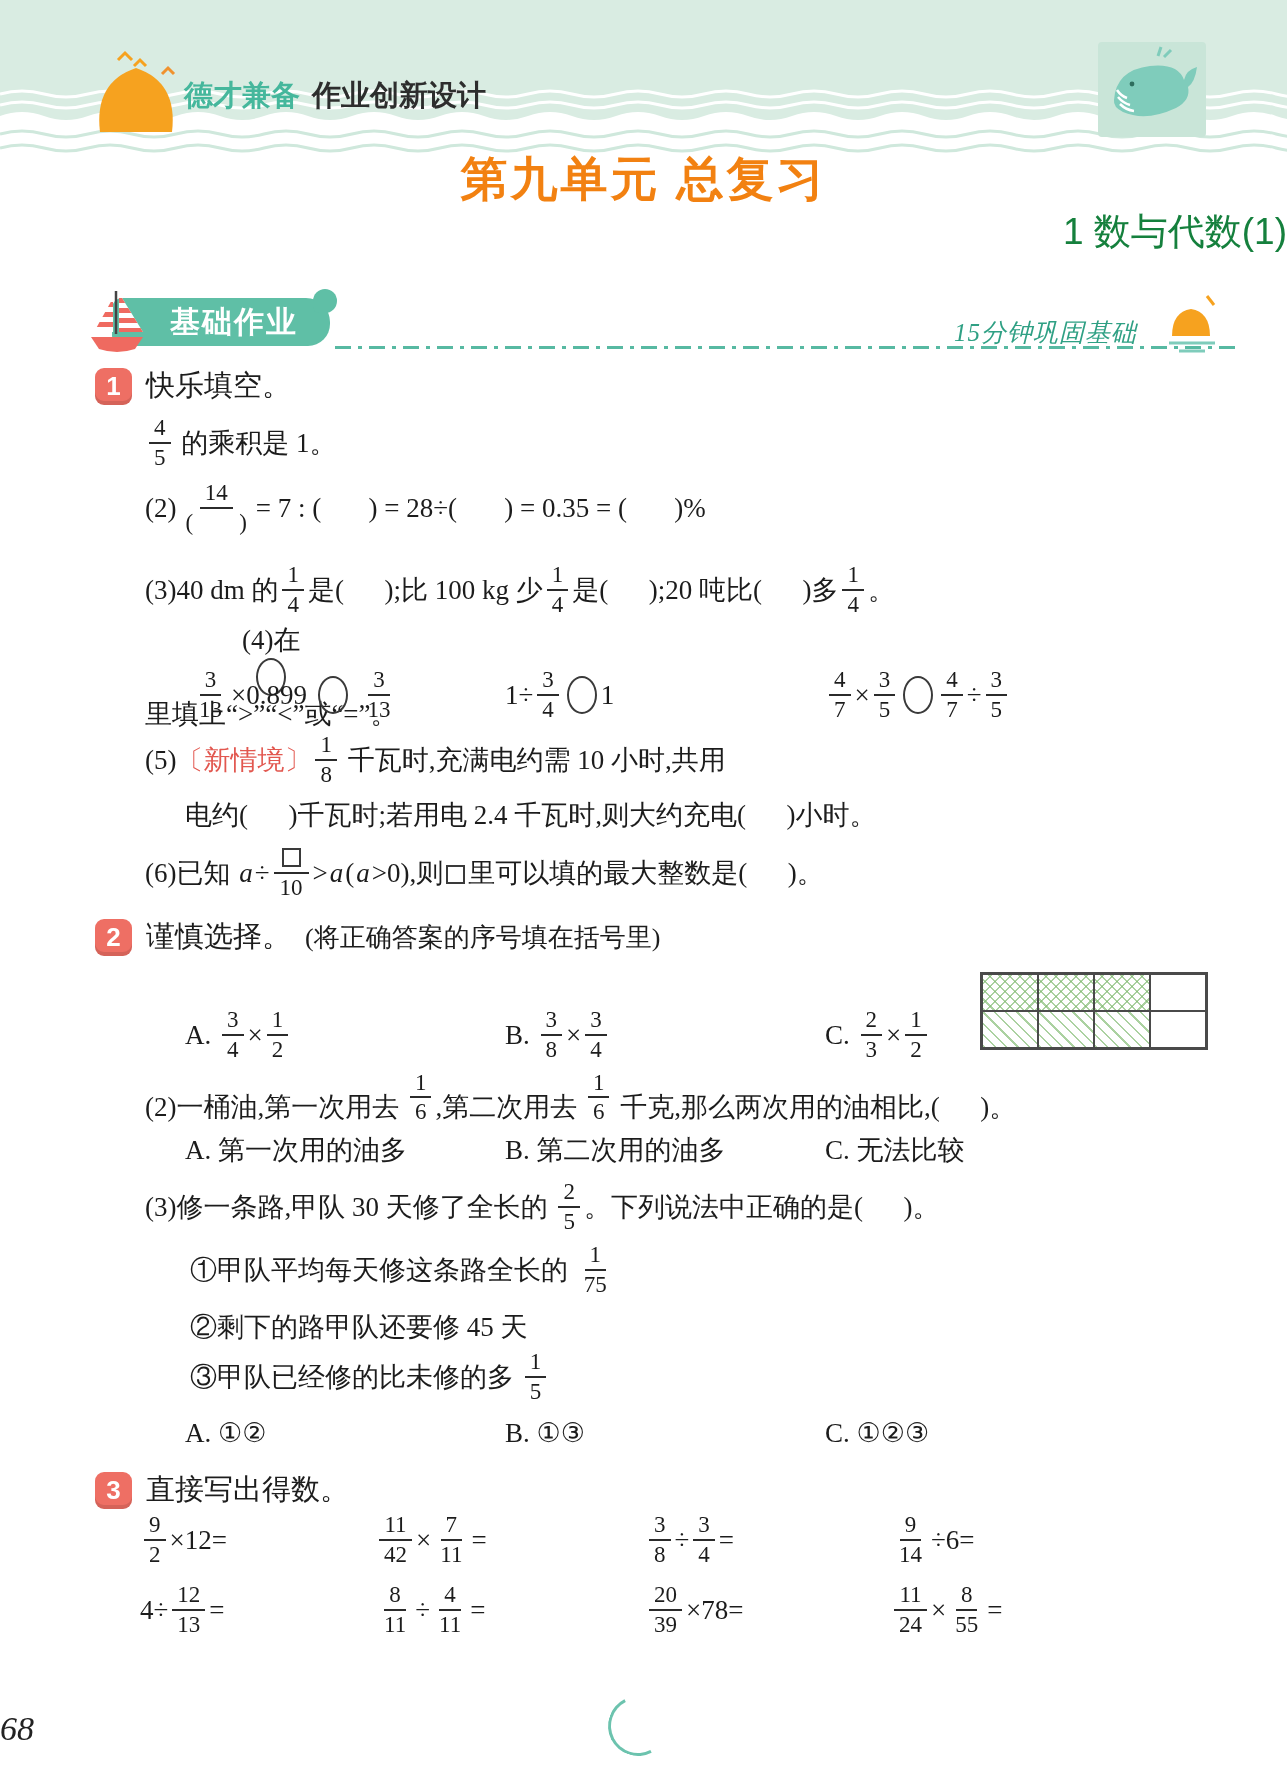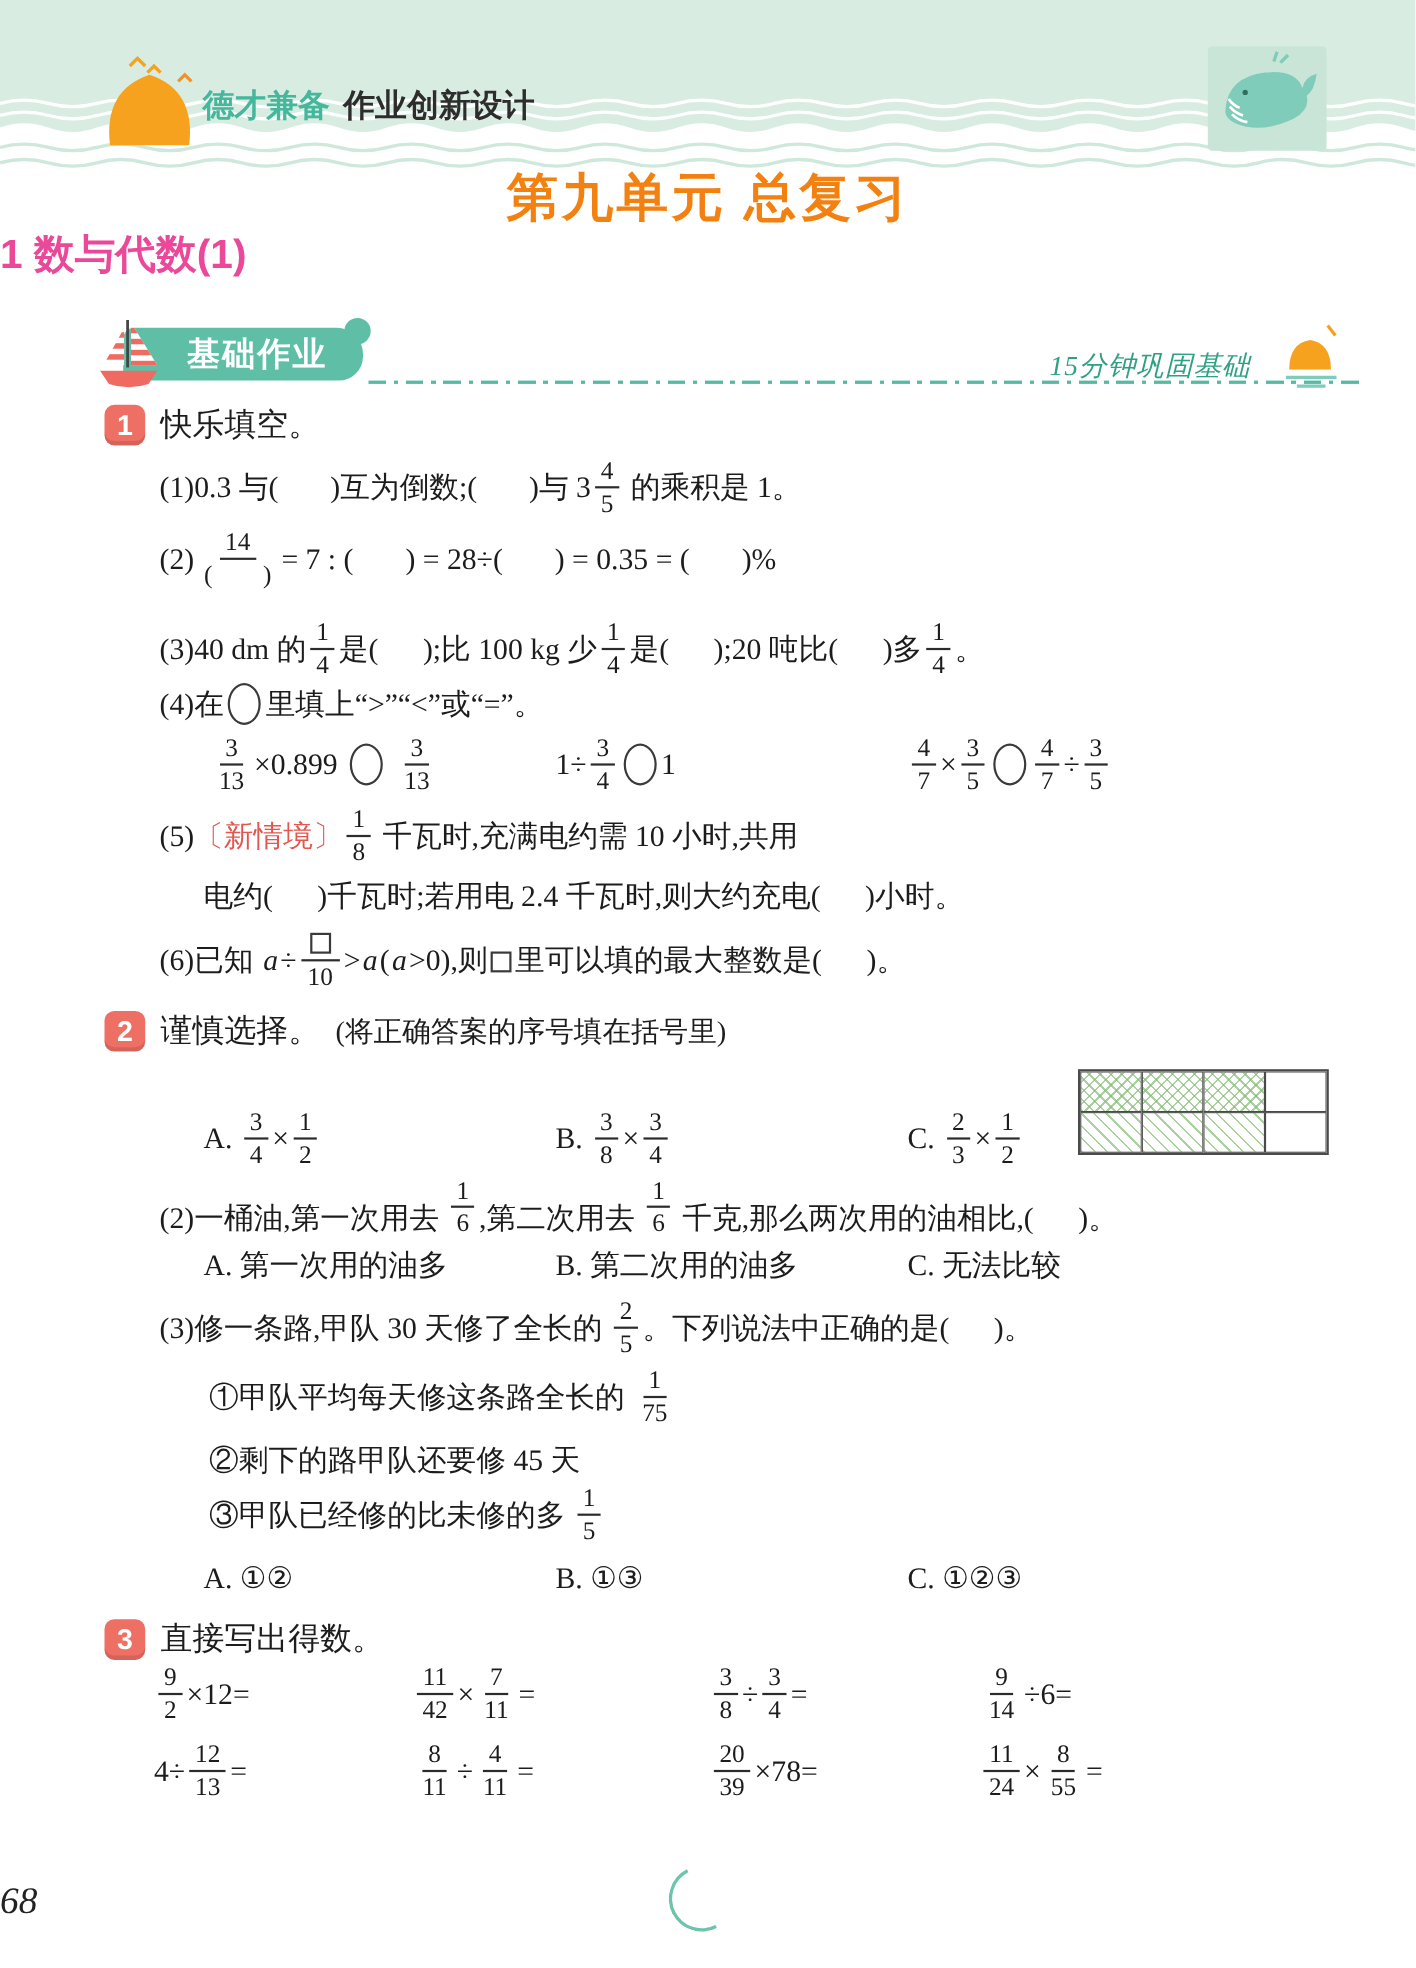--- a/index.html
+++ b/index.html
@@ -18,23 +18,23 @@
   .brand-green { color:#45b79c; font-size:29px; }
   .brand-dark  { color:#2d2d2d; font-size:29px; }
   .sun-big { position:absolute; left:90px; top:48px; }
   .whale-tile { position:absolute; left:1098px; top:42px; width:108px; height:95px;
                 background:#c9e5d8; border-radius:4px; }
 
   
   .unit-title { position:absolute; left:0; right:0; top:148px; text-align:center;
                 font-family:"Liberation Sans","DejaVu Sans",sans-serif; font-weight:bold;
                 font-size:47px; color:#f28111; letter-spacing:3px; }
-  .lesson-title { position:absolute; left:0; right:0; top:207px; text-align:left;
-                  font-family:"Liberation Sans","DejaVu Sans",sans-serif; font-weight:bold;
-                  font-size:37px; color:#ec4899; }
+  .lesson-title { position:absolute; left:0; right:0; top:207px; text-align:right;
+                  font-family:"Liberation Sans","DejaVu Sans",sans-serif; font-weight:normal;
+                  font-size:37px; color:#15803d; }
 
   
   .sec-badge { position:absolute; left:112px; top:298px; width:218px; height:48px;
                background:#5fbfa6; border-radius:10px 24px 22px 10px;
                color:#fff; font-family:"Liberation Sans","DejaVu Sans",sans-serif;
                font-weight:bold; font-size:30px; display:flex; align-items:center;
                justify-content:center; padding-left:26px; letter-spacing:2px; }
   .sec-badge::after { content:""; position:absolute; right:-7px; top:-9px; width:24px; height:24px;
                       background:#5fbfa6; border-radius:50% 50% 50% 6px; }
   .boat { position:absolute; left:86px; top:288px; }
@@ -50,21 +50,21 @@
   .qbadge { width:37px; height:37px; background:#ee6f64; border-radius:9px; color:#ffffff;
             font-family:"Liberation Sans","DejaVu Sans",sans-serif; font-weight:bold; font-size:26px;
             display:inline-flex; align-items:center; justify-content:center;
             box-shadow:inset 0 -4px rgba(0,0,0,.10); }
   .qtitle { font-family:"Liberation Sans","DejaVu Sans",sans-serif; font-weight:normal;
             font-size:29px; color:#1d1d1d; }
   .qnote { font-size:26px; color:#1d1d1d; }
 
   .mline { position:absolute; display:flex; align-items:center; white-space:pre;
            font-size:27px; height:60px; }
-  .mline.plain { height:36px; }
+  .mline.plain { height:36px;flex-direction:column; }
 
   .frac { display:inline-flex; flex-direction:column; align-items:center; vertical-align:middle;
           font-size:23px; line-height:1.12; margin:0 4px; }
   .frac .fnum { padding:0 5px 1px; border-bottom:2px solid #2b2b2b; }
   .frac .fden { padding:1px 5px 0; }
   .cmpcircle { display:inline-block; width:30px; height:38px; border:2px solid #3a3a3a;
                border-radius:50%; margin:0 4px; flex:none; }
   .sqbox { display:inline-block; width:19px; height:19px; border:2px solid #3a3a3a;
            margin:0 3px; vertical-align:-2px; flex:none; }
   .vri { font-style:italic; padding:0 2px; }
@@ -153,21 +153,21 @@
   <svg class="sun-small" width="58" height="66" viewBox="0 0 58 66">
     <path d="M44 4 l7 9" stroke="#f6a21f" stroke-width="3" fill="none"></path>
     <path d="M9 44 Q9 20 28 17 Q47 20 47 44 Z" fill="#f6a21f"></path>
     <path d="M6 51 h46 M16 59 h26" stroke="#7fccbb" stroke-width="3" fill="none"></path>
   </svg>
 
   <div class="qhead" style="left:95px; top:366px;">
     <span class="qbadge">1</span>
     <span class="qtitle">快乐填空。</span>
   </div>
-  <div class="mline" style="left:145px; top:413px;"><span>(1)0.3 与(       )互为倒数;(       )与 3</span><span class="frac"><span class="fnum">4</span><span class="fden">5</span></span><span> 的乘积是 1。</span></div>
+  <div class="mline" style="left:145px; top:413px;"><span class="frac"><span class="fnum">4</span><span class="fden">5</span></span><span> 的乘积是 1。</span></div>
   <div class="mline" style="left:145px; top:478px;"><span>(2)</span><span class="frac"><span class="fnum">14</span><span class="fden">(        )</span></span><span>= 7 : (       ) = 28÷(       ) = 0.35 = (       )%</span></div>
   <div class="mline" style="left:145px; top:560px;"><span>(3)40 dm 的</span><span class="frac"><span class="fnum">1</span><span class="fden">4</span></span><span>是(      );比 100 kg 少</span><span class="frac"><span class="fnum">1</span><span class="fden">4</span></span><span>是(      );20 吨比(      )多</span><span class="frac"><span class="fnum">1</span><span class="fden">4</span></span><span>。</span></div>
   <div class="mline plain" style="left:145px; top:622px;"><span>(4)在</span><span class="cmpcircle"></span><span>里填上“&gt;”“&lt;”或“=”。</span></div>
   <div class="mline" style="left:190px; top:665px;"><span class="frac"><span class="fnum">3</span><span class="fden">13</span></span><span>×0.899 </span><span class="cmpcircle"></span><span> </span><span class="frac"><span class="fnum">3</span><span class="fden">13</span></span></div>
   <div class="mline" style="left:505px; top:665px;"><span>1÷</span><span class="frac"><span class="fnum">3</span><span class="fden">4</span></span><span class="cmpcircle"></span><span>1</span></div>
   <div class="mline" style="left:825px; top:665px;"><span class="frac"><span class="fnum">4</span><span class="fden">7</span></span><span>×</span><span class="frac"><span class="fnum">3</span><span class="fden">5</span></span><span class="cmpcircle"></span><span class="frac"><span class="fnum">4</span><span class="fden">7</span></span><span>÷</span><span class="frac"><span class="fnum">3</span><span class="fden">5</span></span></div>
   <div class="mline" style="left:145px; top:730px;"><span>(5)</span><span class="redtag">〔新情境〕</span><span class="frac"><span class="fnum">1</span><span class="fden">8</span></span><span> 千瓦时,充满电约需 10 小时,共用</span></div>
   <div class="mline plain" style="left:185px; top:797px;"><span>电约(      )千瓦时;若用电 2.4 千瓦时,则大约充电(      )小时。</span></div>
   <div class="mline" style="left:145px; top:843px;"><span>(6)已知 </span><span class="vri">a</span><span>÷</span><span class="frac"><span class="fnum"><span class="sqbox"></span></span><span class="fden">10</span></span><span>&gt;</span><span class="vri">a</span><span>(</span><span class="vri">a</span><span>&gt;0),则<span class="sqbox"></span>里可以填的最大整数是(      )。</span></div>
 

